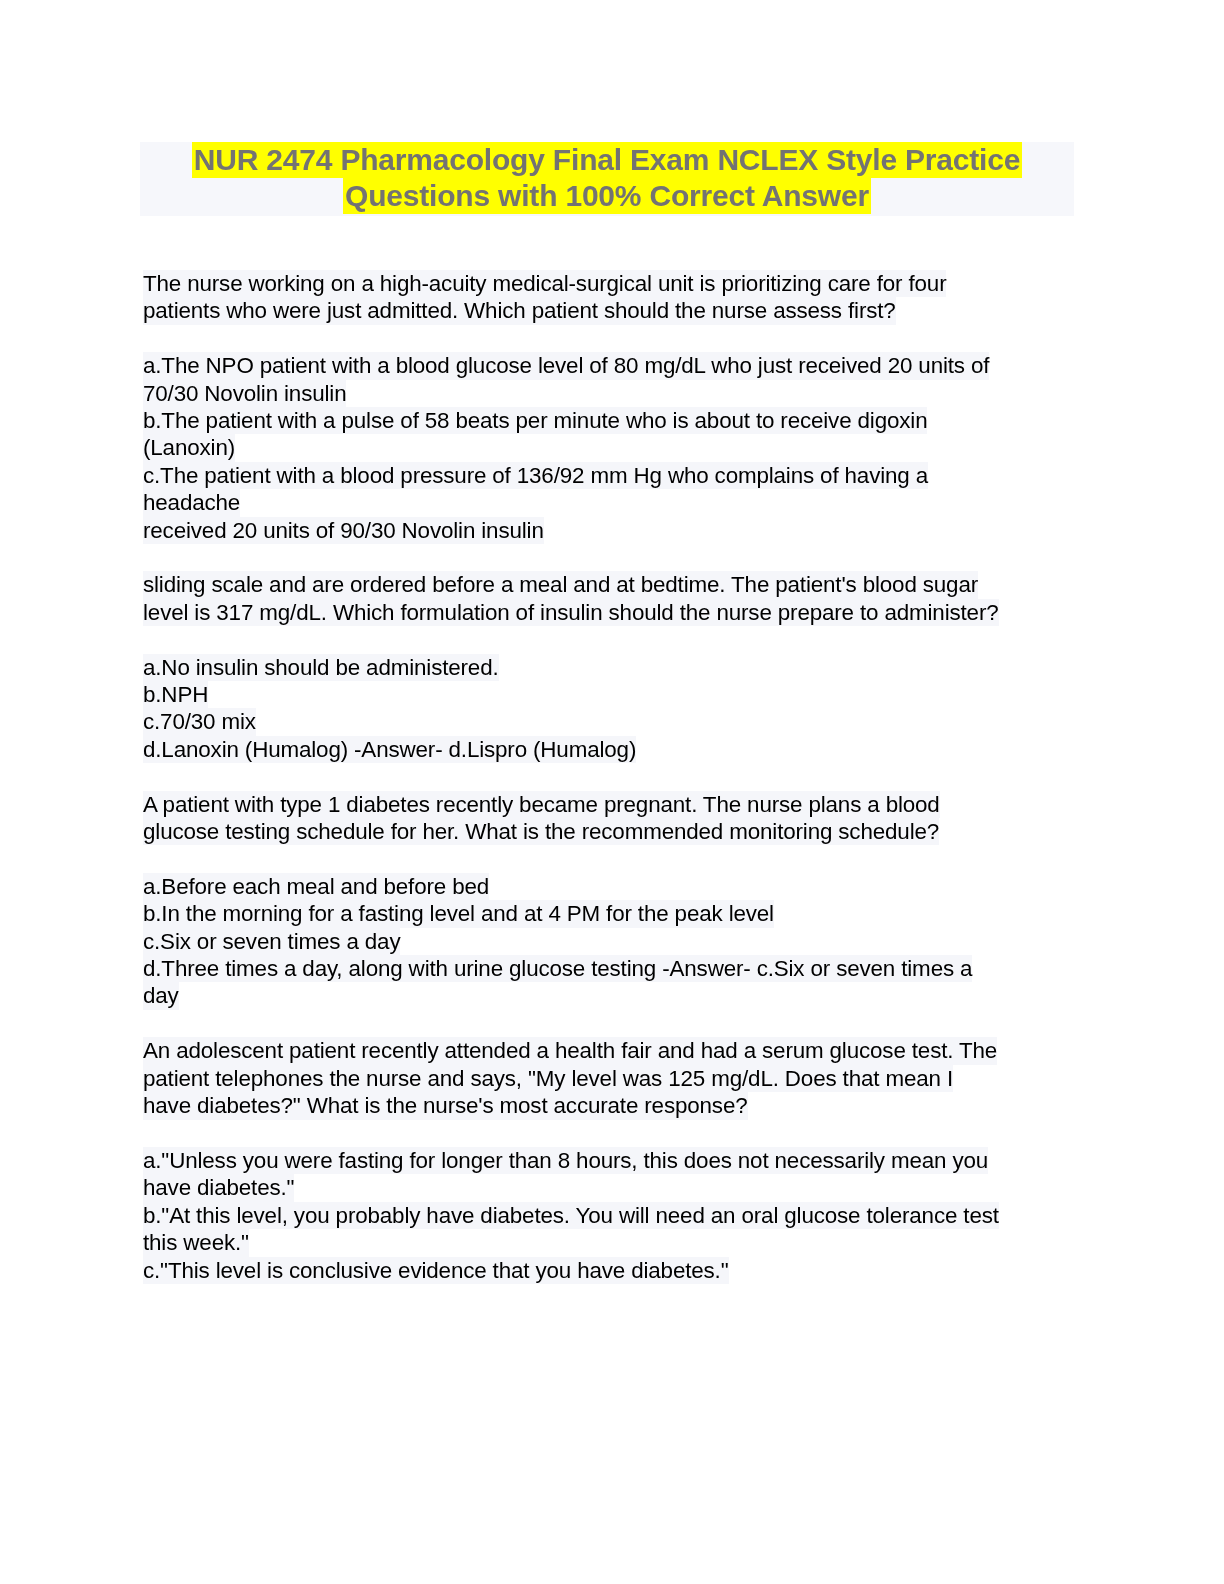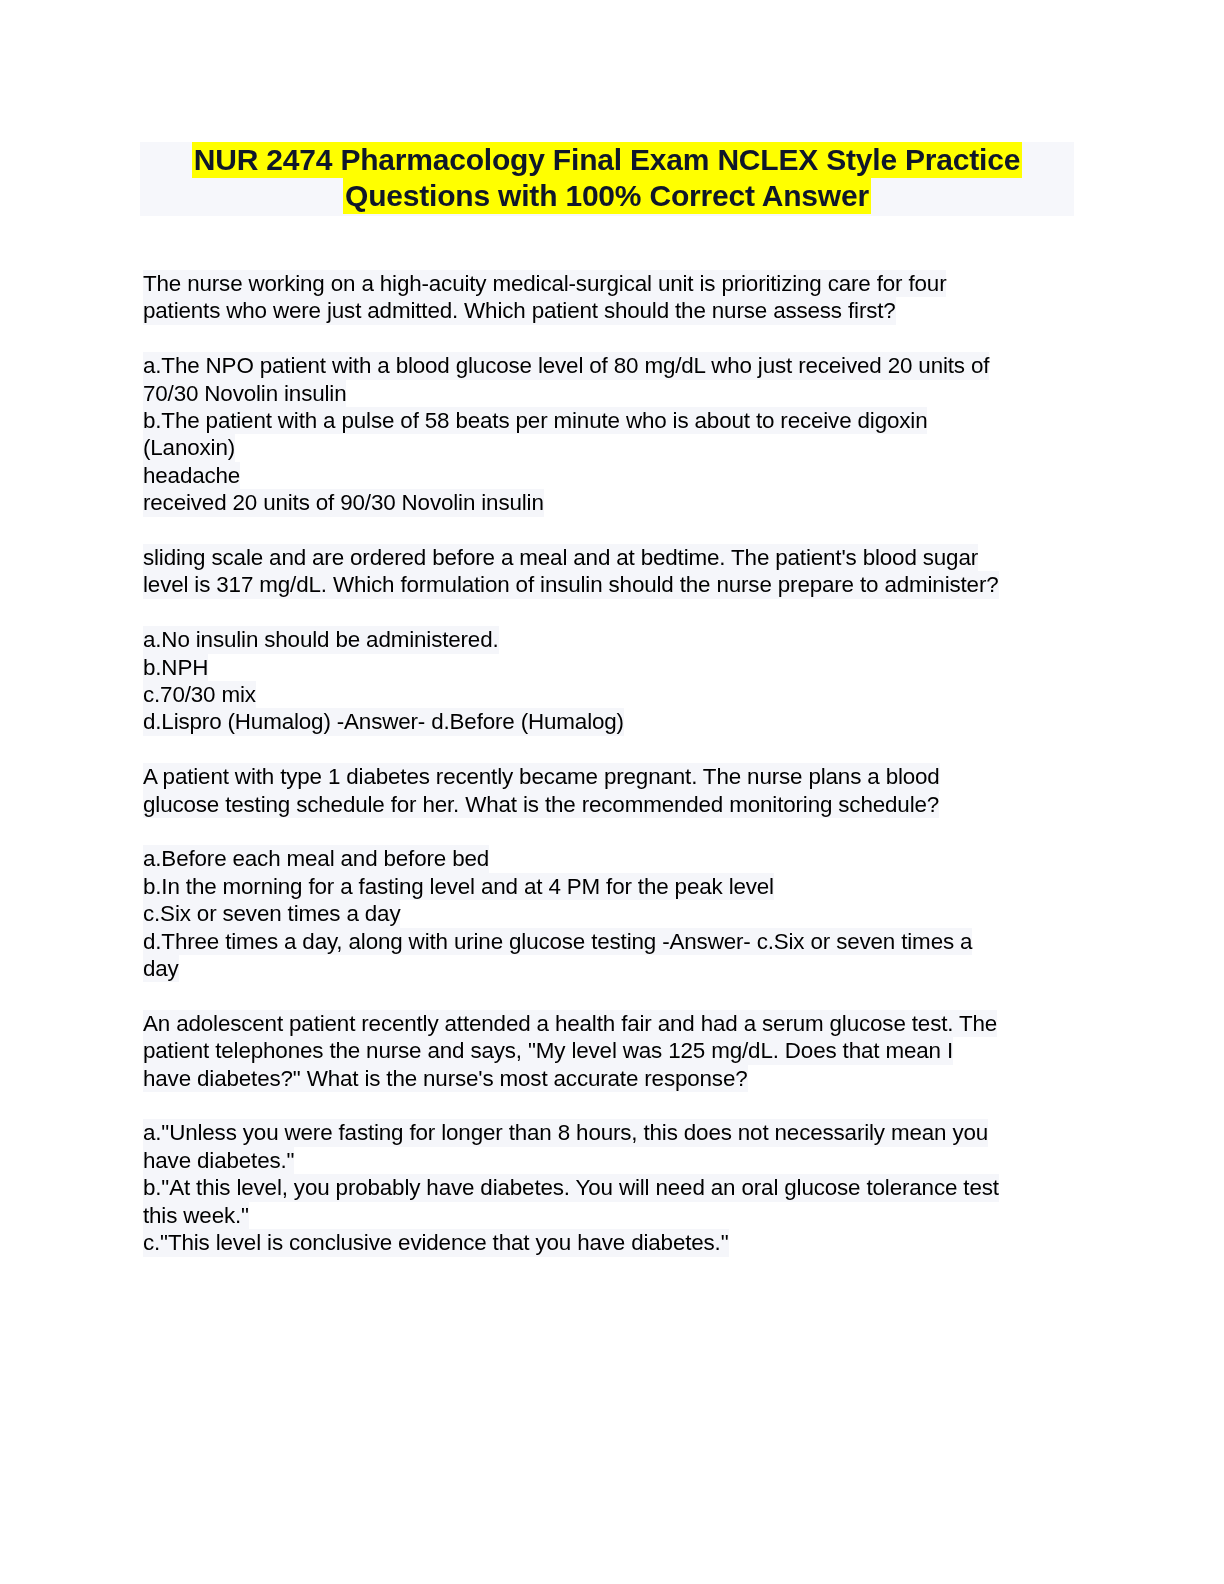--- a/index.html
+++ b/index.html
@@ -3,21 +3,21 @@
 <meta charset="utf-8">
 <style>
   html, body { margin: 0; padding: 0; background: #ffffff; }
   body { width: 1224px; height: 1584px; position: relative; overflow: hidden; }
   .page { position: absolute; left: 0; top: 0; width: 1224px; height: 1584px; background: #fff; }
   .title-box {
     position: absolute; left: 140px; top: 142px; width: 934px; height: 74px;
     background: #f6f7fb; text-align: center;
   }
   .title-line {
-    display: inline-block; background: #ffff00; color: #0f172a;
+    display: inline-block; background: #ffff00; color: #737373;
     font-family: "Liberation Sans", sans-serif; font-weight: bold;
     font-size: 30px; line-height: 36px; padding: 0 2px; letter-spacing: -0.2px;
   }
   .title-row { height: 36px; }
   .body { position: absolute; left: 143px; top: 270px; width: 940px; }
   .line {
     display: block; width: max-content;
     font-family: "Liberation Sans", sans-serif; font-size: 22.4px;
     line-height: 27.4px; color: #000000; background: #f5f6fa;
     white-space: nowrap; letter-spacing: -0.15px;
@@ -39,37 +39,38 @@
       <div>
         <span class="line">The nurse working on a high-acuity medical-surgical unit is prioritizing care for four</span>
         <span class="line">patients who were just admitted. Which patient should the nurse assess first?</span>
       </div>
       <div class="gap"></div>
       <div>
         <span class="line">a.The NPO patient with a blood glucose level of 80 mg/dL who just received 20 units of</span>
         <span class="line">70/30 Novolin insulin</span>
         <span class="line">b.The patient with a pulse of 58 beats per minute who is about to receive digoxin</span>
         <span class="line">(Lanoxin)</span>
+        <span class="line">c.The patient with a blood pressure of 136/92 mm Hg who complains of having a</span>
         <span class="line">headache</span>
         <span class="line">received 20 units of 90/30 Novolin insulin</span>
       </div>
     </div>
     <div class="gap"></div>
 
     <div>
       <div>
         <span class="line">sliding scale and are ordered before a meal and at bedtime. The patient's blood sugar</span>
         <span class="line">level is 317 mg/dL. Which formulation of insulin should the nurse prepare to administer?</span>
       </div>
       <div class="gap"></div>
       <div>
         <span class="line">a.No insulin should be administered.</span>
         <span class="line">b.NPH</span>
         <span class="line">c.70/30 mix</span>
-        <span class="line">d.Lispro (Humalog) -Answer- d.Before (Humalog)</span>
+        <span class="line">d.Lanoxin (Humalog) -Answer- d.Lispro (Humalog)</span>
       </div>
     </div>
     <div class="gap"></div>
 
     <div>
       <div>
         <span class="line">A patient with type 1 diabetes recently became pregnant. The nurse plans a blood</span>
         <span class="line">glucose testing schedule for her. What is the recommended monitoring schedule?</span>
       </div>
       <div class="gap"></div>

